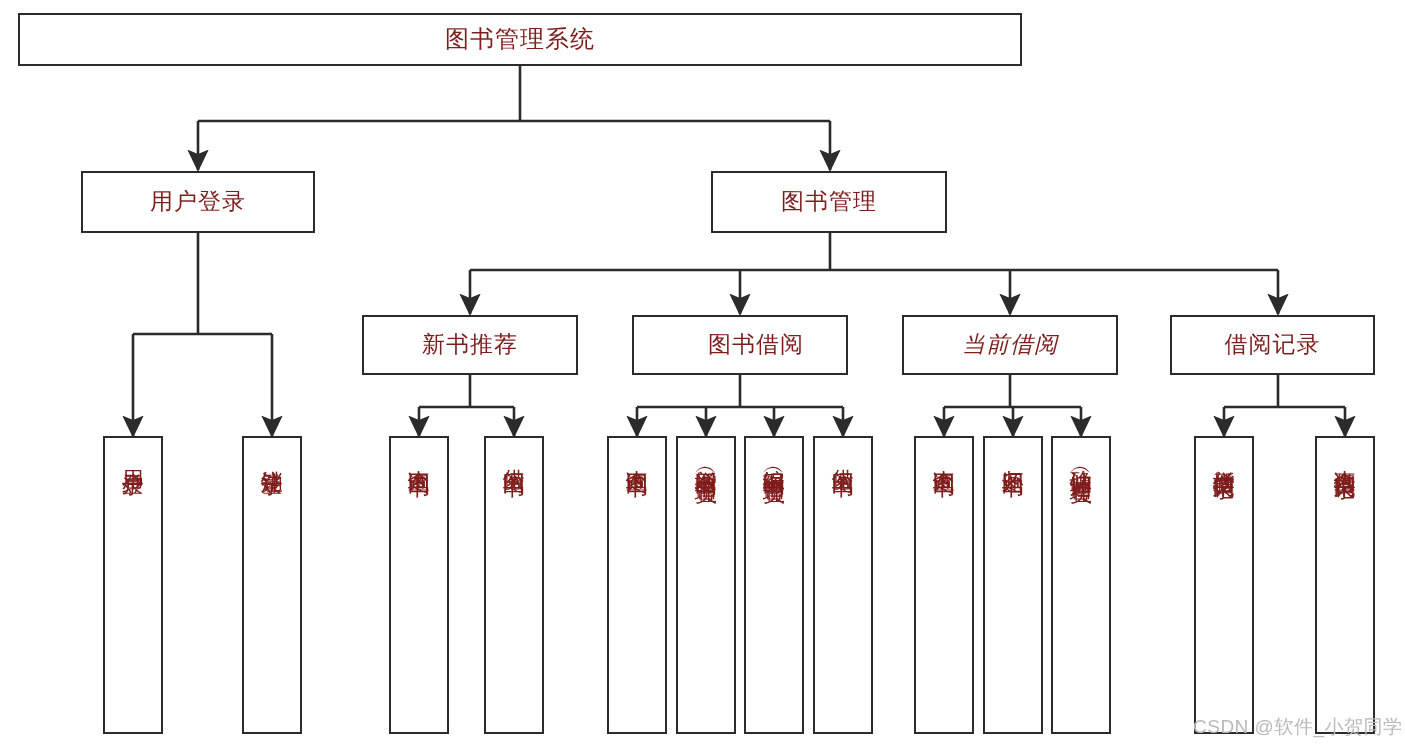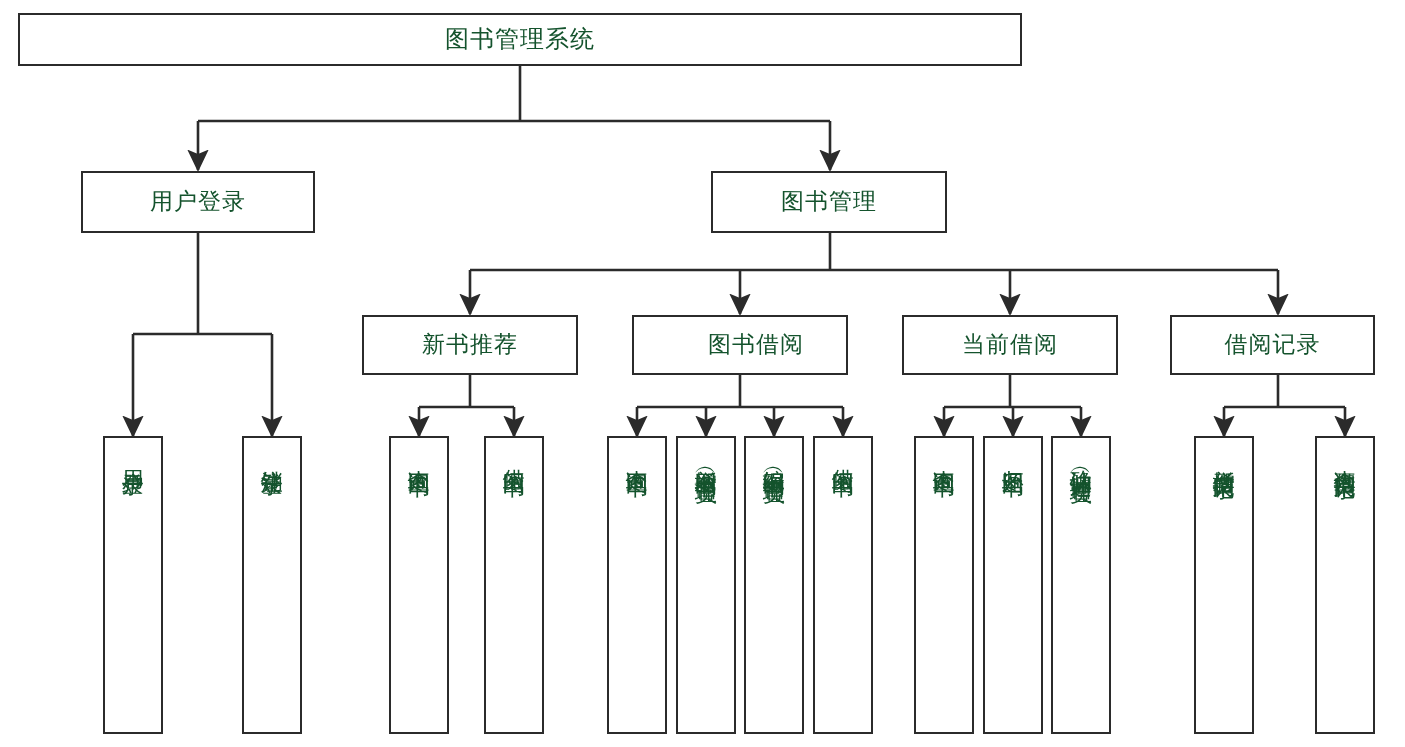--- a/index.html
+++ b/index.html
@@ -27,21 +27,21 @@
     pointer-events: none;
   }
   .node {
     position: absolute;
     box-sizing: border-box;
     background: #ffffff;
     border: 2px solid #2b2b2b;
     display: flex;
     align-items: center;
     justify-content: center;
-    color: #14532d;
+    color: #7f1d1d;
     z-index: 2;
   }
   .node.horiz {
     font-size: 23px;
     letter-spacing: 1px;
     line-height: 1.1;
   }
   .node.root {
     font-size: 24px;
   }
@@ -134,21 +134,21 @@
   <div class="node horiz" style="left:362px; top:315px; width:216px; height:60px;">
     <span>新书推荐</span>
   </div>
 
   <div class="node horiz" style="left:711px; top:171px; width:236px; height:62px;">
     <span>图书管理</span>
   </div>
   <div class="node horiz" style="left:632px; top:315px; width:216px; height:60px;padding-left:32px;">
     <span>图书借阅</span>
   </div>
-  <div class="node horiz" style="left:902px; top:315px; width:216px; height:60px;">
+  <div class="node horiz" style="left:902px; top:315px; width:216px; height:60px;font-style:italic;">
     <span>当前借阅</span>
   </div>
   <div class="node horiz" style="left:1170px; top:315px; width:205px; height:60px;">
     <span>借阅记录</span>
   </div>
 
   <div class="node leaf" style="left:103px; top:436px; width:60px; height:298px;">
     <span class="vlabel">用户登录</span>
   </div>
   <div class="node leaf" style="left:242px; top:436px; width:60px; height:298px;">
@@ -185,14 +185,15 @@
     <span class="vlabel">确认归还（管理员）</span>
   </div>
 
   <div class="node leaf" style="left:1194px; top:436px; width:60px; height:298px;">
     <span class="vlabel">新增借阅记录</span>
   </div>
   <div class="node leaf" style="left:1315px; top:436px; width:60px; height:298px;">
     <span class="vlabel">查询借阅记录</span>
   </div>
 
+  <div class="watermark" style="left:1193px; top:714px;">CSDN @软件_小贺同学</div>
 
 </div>
 
 </body></html>

